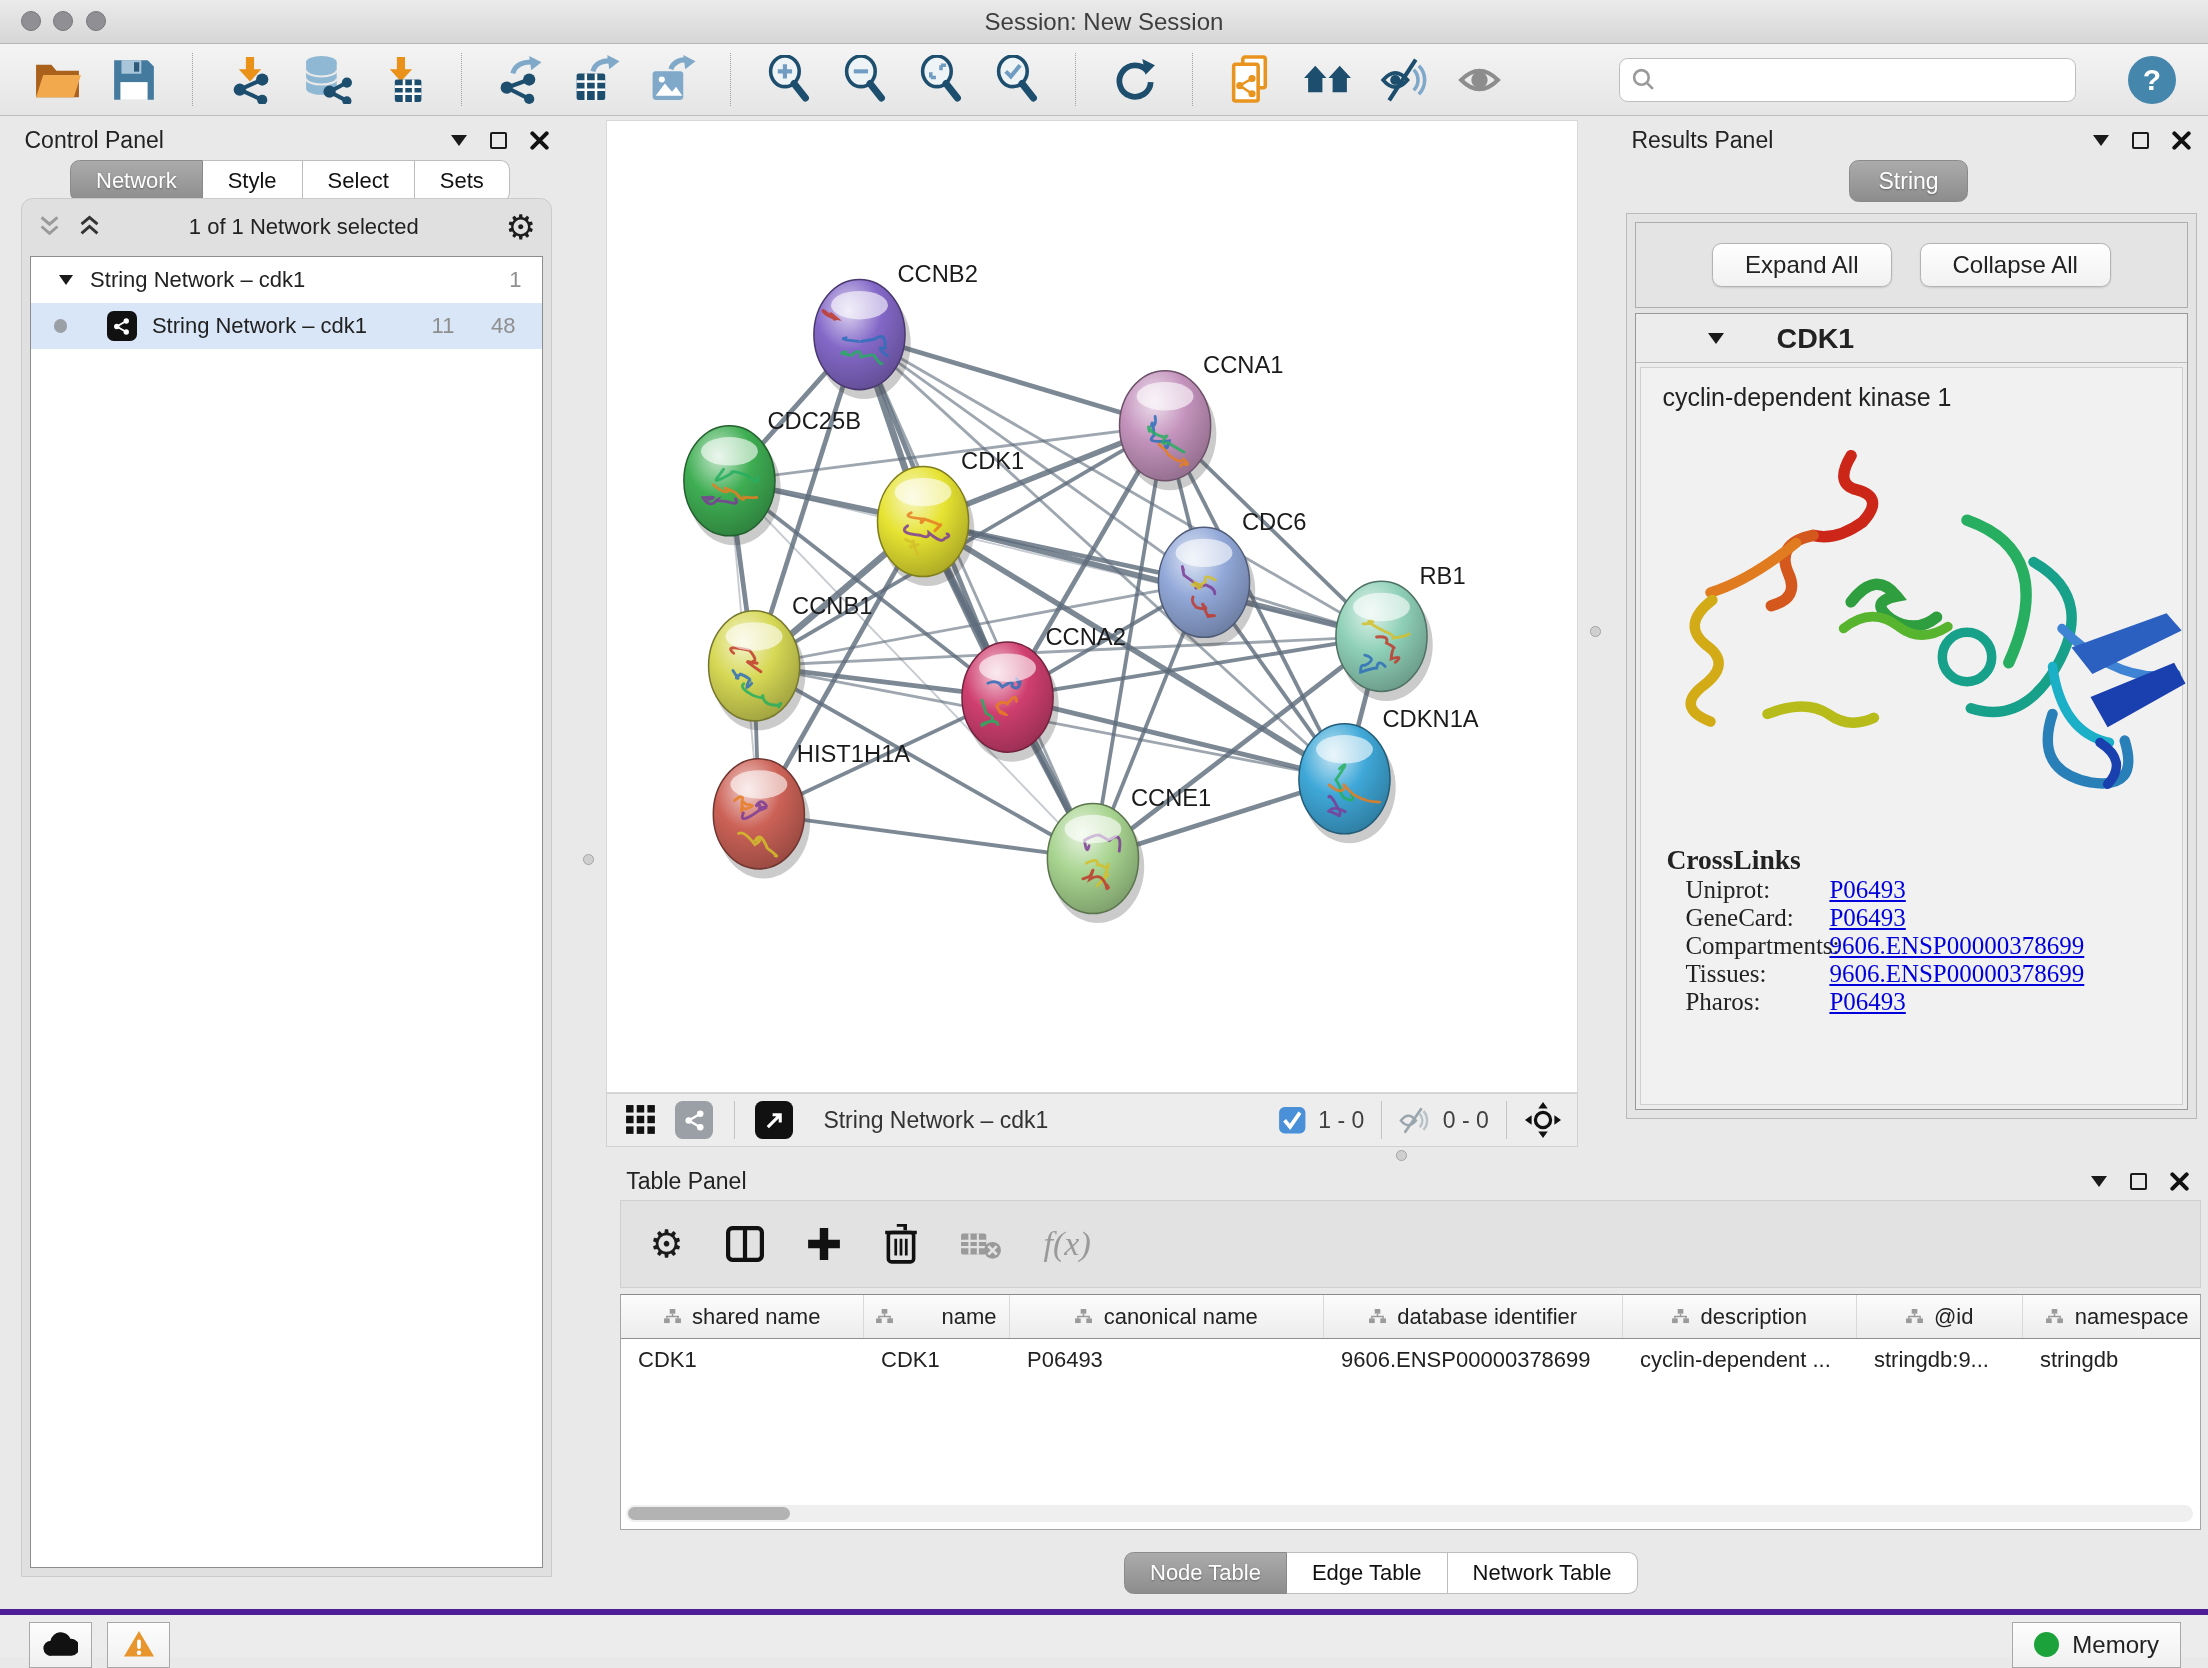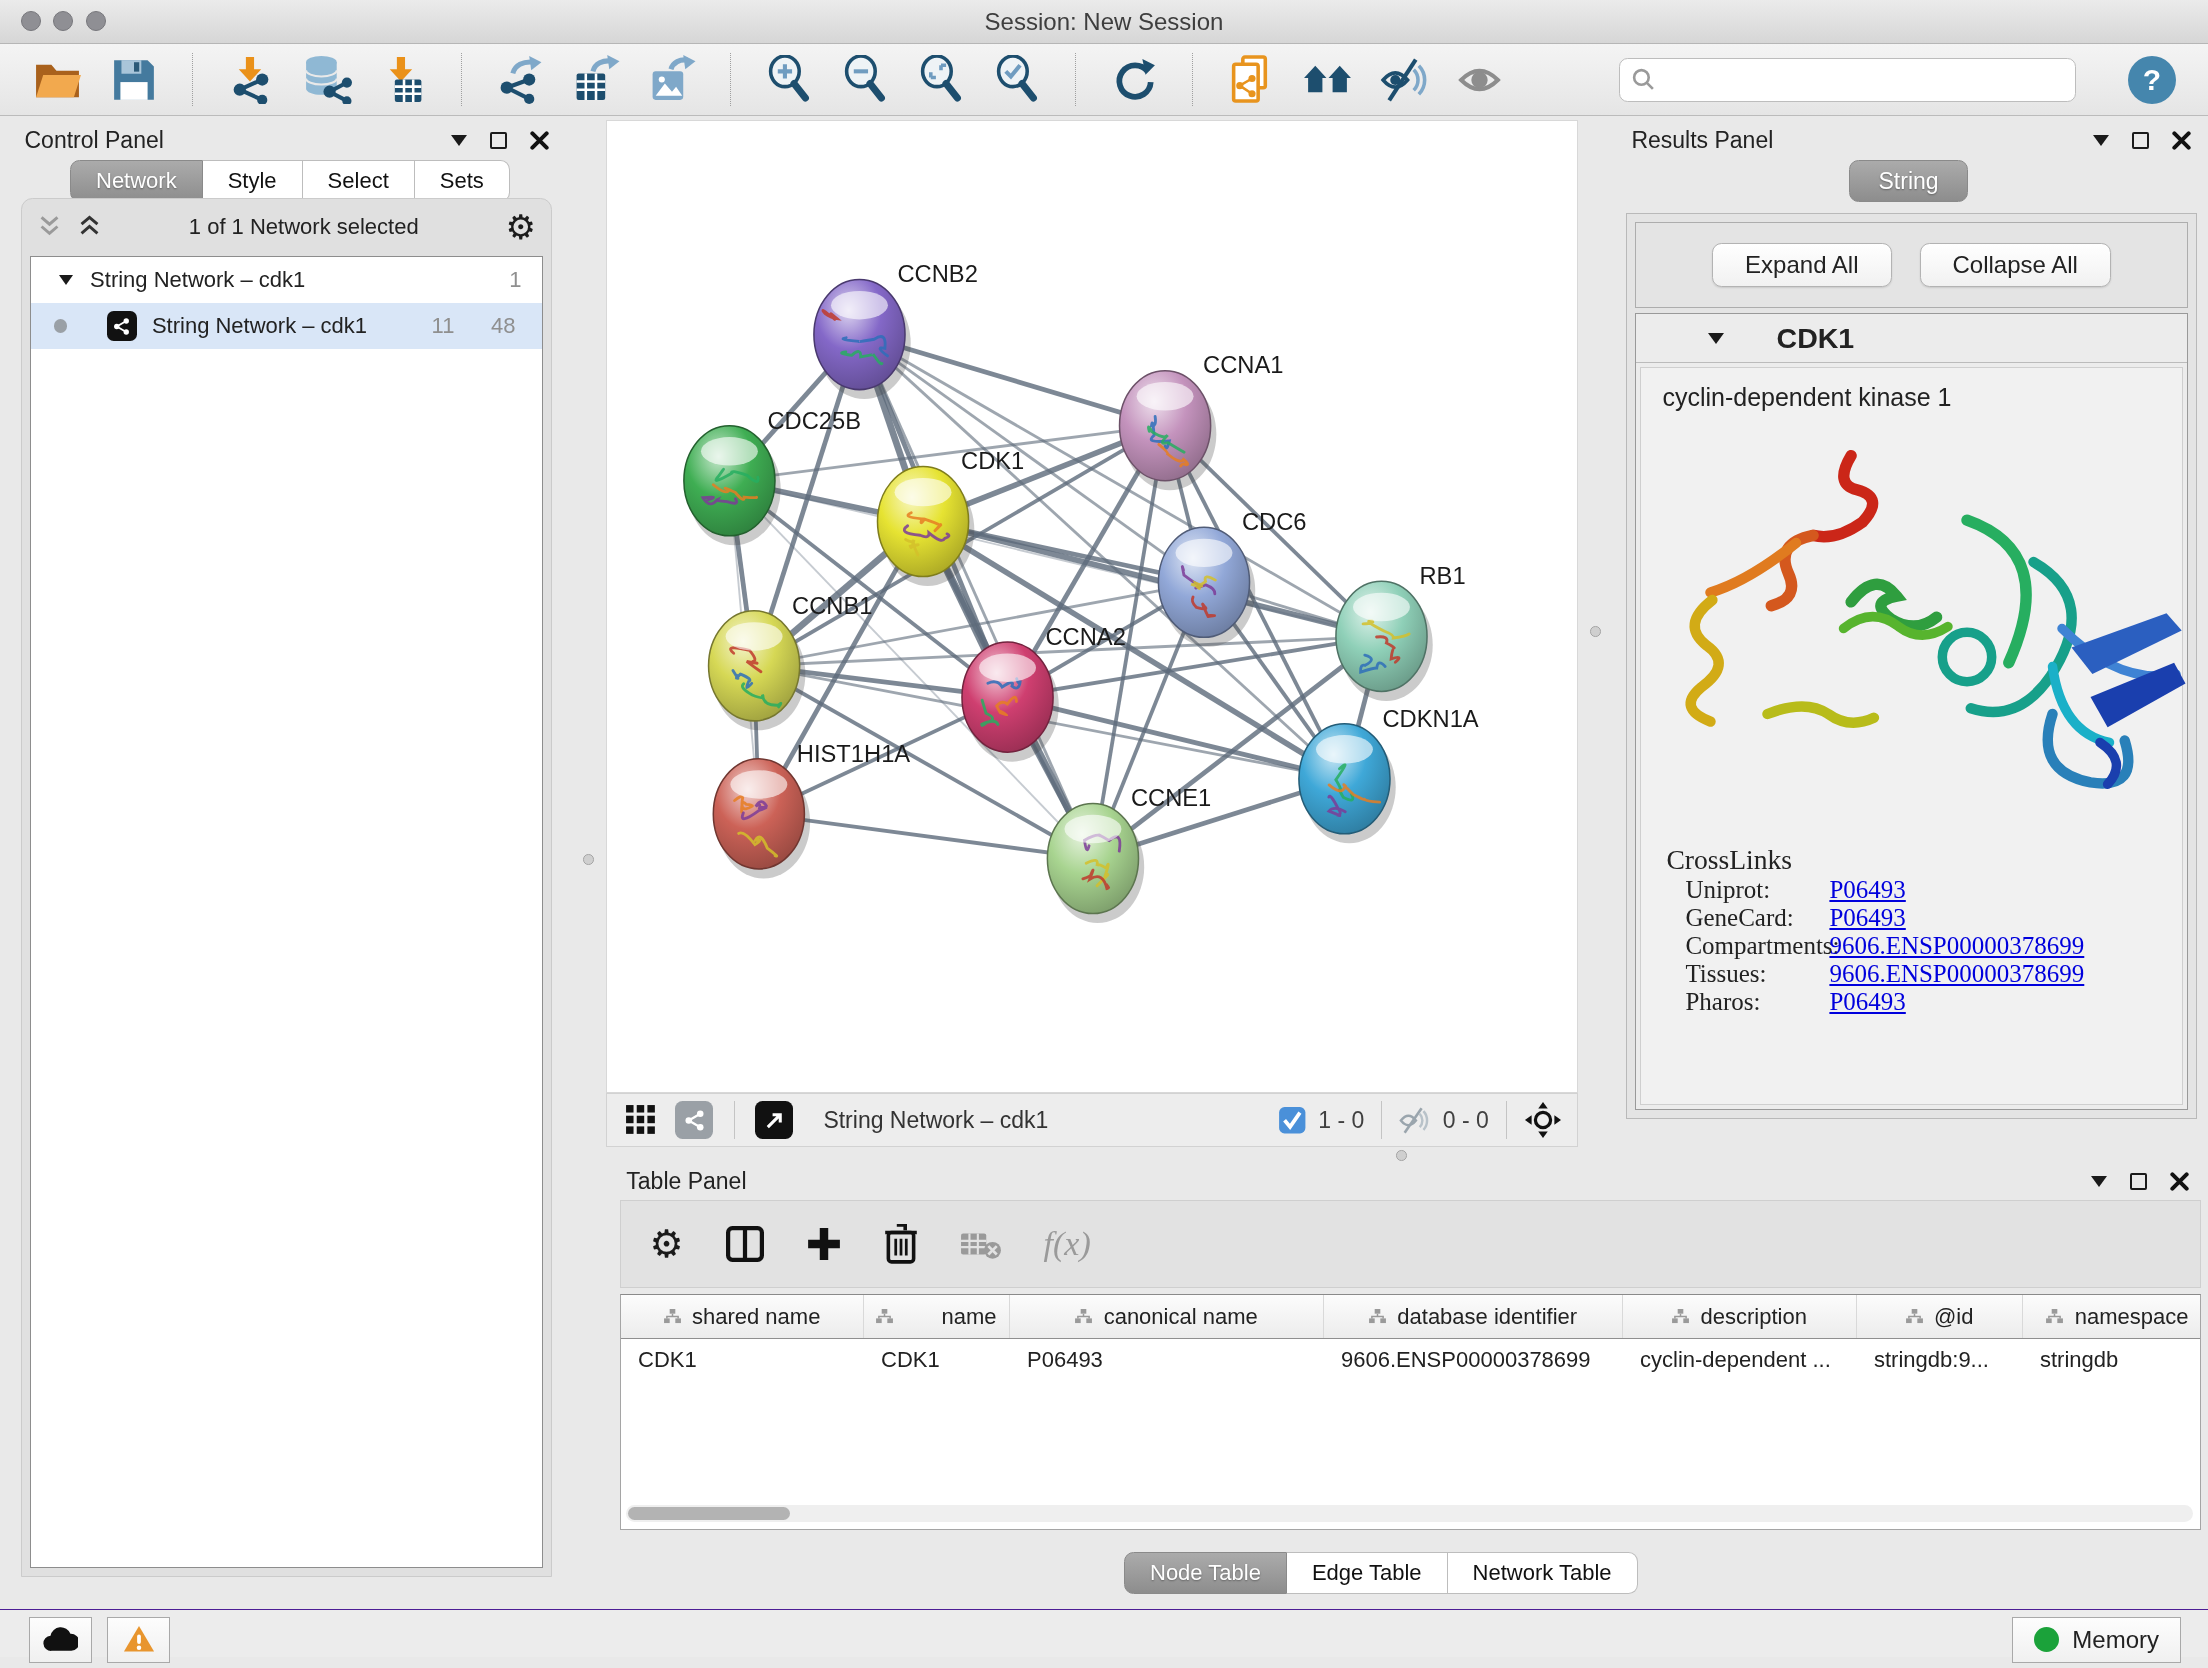--- a/index.html
+++ b/index.html
@@ -54,40 +54,40 @@
 #rp-tab{position:absolute;left:1849px;top:160px;height:42px;padding:0 28.5px;display:flex;align-items:center;background:linear-gradient(#ababab,#8d8d8d);color:#fff;font-size:23px;border-radius:9.5px;border:1px solid #8a8a8a;text-shadow:0 1px 1.9px rgba(0,0,0,.35);z-index:2}
 #rp-box{position:absolute;left:1626px;top:213px;width:571px;height:906px;background:#e4e4e4;border:1px solid #b9b9b9}
 #rp-actions{position:absolute;left:7.6px;top:7.6px;right:7.6px;height:86px;border:1px solid #adadad;display:flex;align-items:center;justify-content:center;gap:28px}
 .rp-btn{height:44px;padding:0 32px;background:linear-gradient(#fff,#f1f1f1);border:1px solid #b3b3b3;border-radius:9.5px;font-size:24px;display:flex;align-items:center;box-shadow:0 1px 1.9px rgba(0,0,0,.12)}
 #rp-entry{position:absolute;left:7.6px;top:99px;right:7.6px;bottom:7.6px;border:1px solid #999;background:#ececec}
 #rp-entry-head{height:49px;display:flex;align-items:center;gap:53px;padding-left:72px;border-bottom:1px solid #bbb;font-size:28.5px;font-weight:bold}
 #rp-entry-body{position:absolute;left:4.8px;right:4.8px;top:53px;bottom:4.8px;background:#f1f1f1;border:1px solid #cfcfcf}
 #rp-desc{font-size:25px;padding:15px 0 0 21px}
 #protein-svg{position:absolute;left:11.4px;top:61px}
 #rp-cross{position:absolute;left:0;right:0;top:476px;font-family:"Liberation Serif",serif}
-#rp-cross-title{font-size:27.6px;font-weight:normal;padding-left:25px}
+#rp-cross-title{font-size:27.6px;font-weight:bold;padding-left:25px}
 .cl-row{display:flex;font-size:25px}
 .cl-label{width:188px;padding-left:44px;flex:0 0 auto}
 .cl-link{color:#0000dd;text-decoration:underline}
 
 #tp-header{position:absolute;left:613px;top:1164px;width:1595px;height:34px;display:flex;align-items:center;padding:0 13.3px;font-size:23px}
 #tp-header .phead-ic{margin-left:auto;padding-right:5.7px}
 #tp-toolbar{position:absolute;left:620px;top:1200px;width:1581px;height:88px;background:#e2e2e2;border:1px solid #cfcfcf;display:flex;align-items:center;gap:42px;padding-left:28.5px}
 #tp-gear{font-size:38px;color:#1a1a1a;font-family:"DejaVu Sans",sans-serif}
 #fx-label{font-family:"Liberation Serif",serif;font-style:italic;font-size:34px;color:#9a9a9a}
 #tp-table{position:absolute;left:620px;top:1294px;width:1581px;height:236px;background:#fff;border:1px solid #a5a5a5;border-top:1.9px solid #8a8a8a;overflow:hidden}
 #tp-thead{display:flex;height:44px;background:linear-gradient(#fcfcfc,#ececec);border-bottom:1.9px solid #8f8f8f}
 .th{display:flex;align-items:center;justify-content:center;gap:11.4px;font-size:22px;border-right:1px solid #d9d9d9;flex:0 0 auto;overflow:hidden;white-space:nowrap}
 #tp-row{display:flex;height:42px;align-items:center}
 .td{padding-left:17px;font-size:22px;flex:0 0 auto;overflow:hidden;white-space:nowrap}
 #tp-scroll{position:absolute;left:626px;top:1505px;width:1567px;height:17px;background:#efefef;border-radius:8.6px}
 #tp-thumb{position:absolute;left:1.9px;top:1.9px;width:162px;height:13.3px;background:#b3b3b3;border-radius:6.7px}
 #tp-tabs{position:absolute;left:1124px;top:1552px}
 
-#statusbar{position:absolute;left:0;top:1609px;right:0;height:48px;background:#ececec;border-top:1px solid #4c1d95}
+#statusbar{position:absolute;left:0;top:1609px;right:0;height:48px;background:#ececec;border-top:6px solid #4c1d95}
 .sb-btn{position:absolute;top:6.7px;width:63px;height:46px;background:linear-gradient(#fdfdfd,#f0f0f0);border:1.9px solid #a9a9a9;display:flex;align-items:center;justify-content:center}
 #memory-btn{position:absolute;right:27px;top:6.7px;height:46px;padding:0 21px;background:linear-gradient(#fdfdfd,#f0f0f0);border:1.9px solid #a9a9a9;display:flex;align-items:center;gap:13.3px;font-size:24px}
 #memory-dot{width:25px;height:25px;border-radius:50%;background:#1ba23a}
 
 .grip{position:absolute;width:10.5px;height:10.5px;border-radius:50%;background:#cfcfcf;border:1px solid #a5a5a5}
 
 .node-label{font-size:25px;fill:#1a1a1a;font-family:"Liberation Sans",sans-serif}
 </style>
 </head>
 <body>

